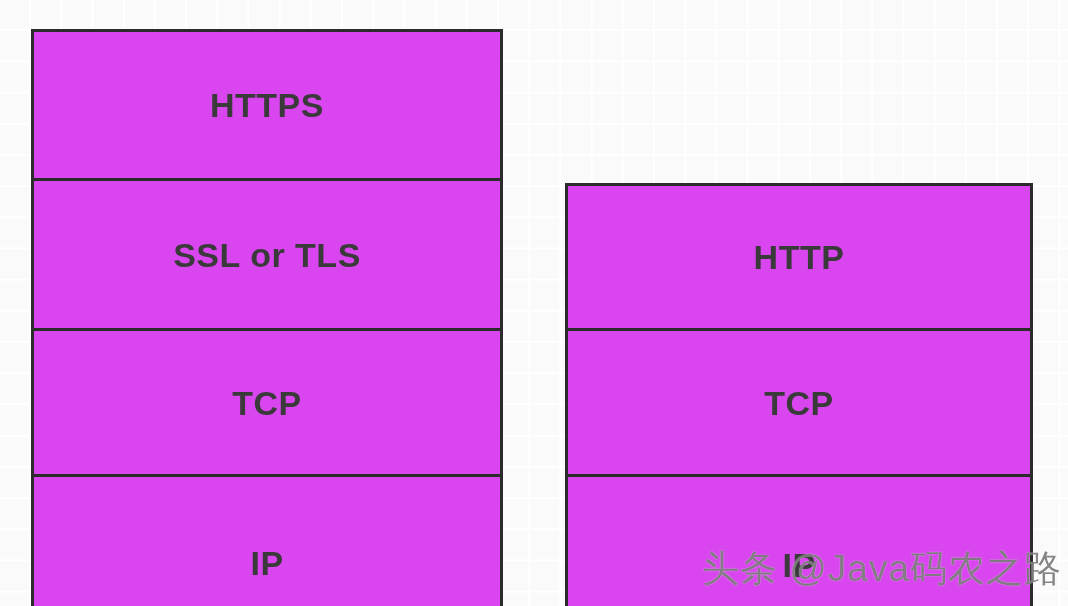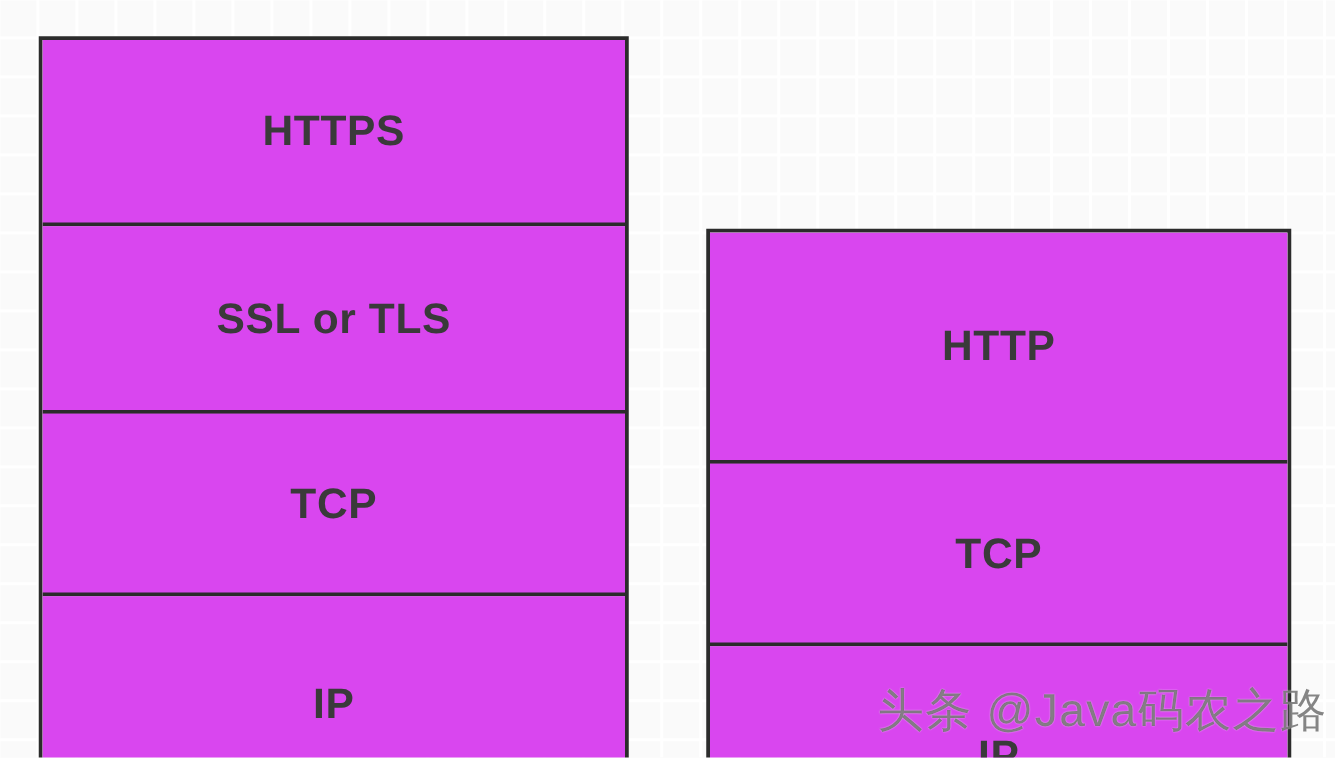--- a/index.html
+++ b/index.html
@@ -74,21 +74,21 @@
     white-space: nowrap;
   }
 
   
   #stack-https .layer.l0 { height: 149px; }  
   #stack-https .layer.l1 { height: 150px; }  
   #stack-https .layer.l2 { height: 146px; }  
   #stack-https .layer.l3 { height: 172px; }  
 
   
-  #stack-http .layer.r0 { height: 185px; }   
+  #stack-http .layer.r0 { height: 145px; }   
   #stack-http .layer.r1 { height: 146px; }   
   #stack-http .layer.r2 { height: 176px; }   
 
   
   #watermark {
     position: absolute;
     right: 6px;
     bottom: 12px;
     font-family: Liberation Sans, sans-serif;
     font-size: 37px;

